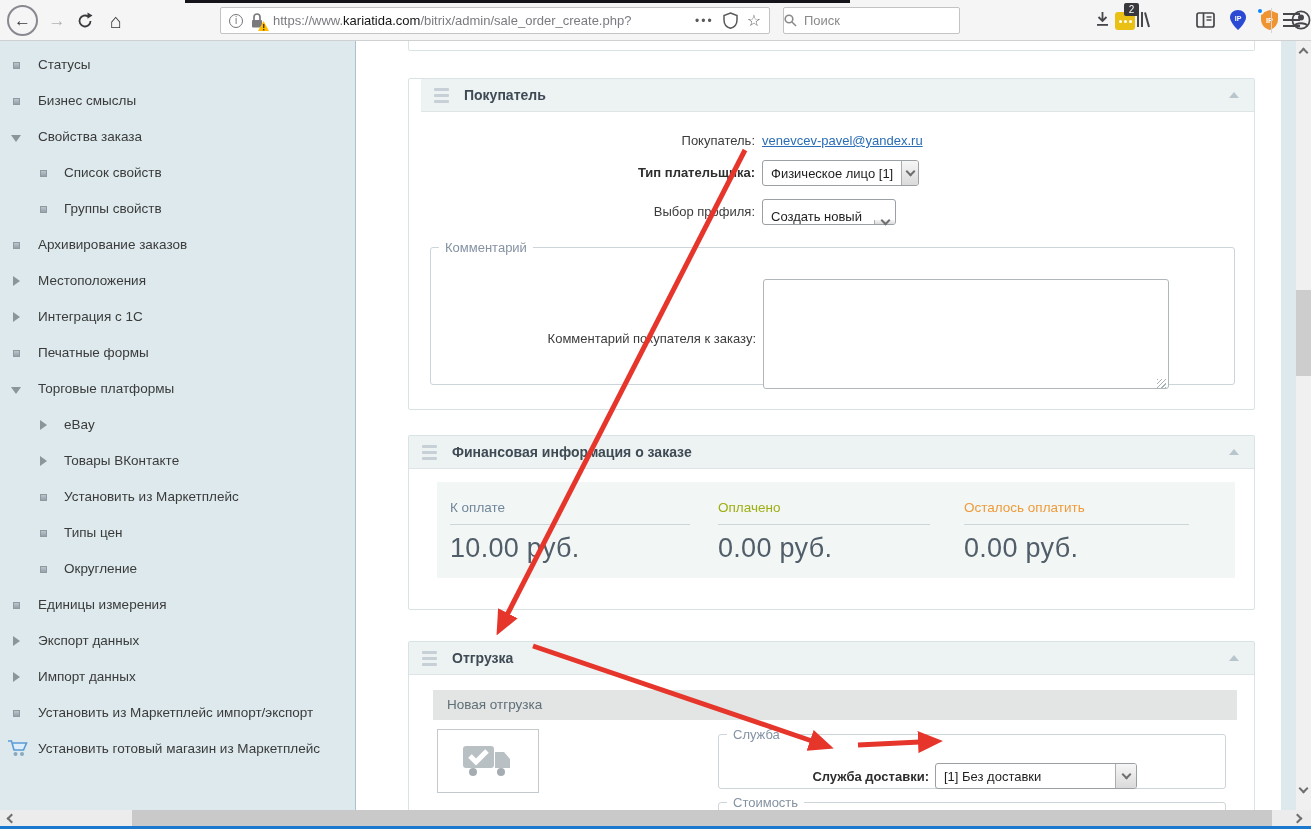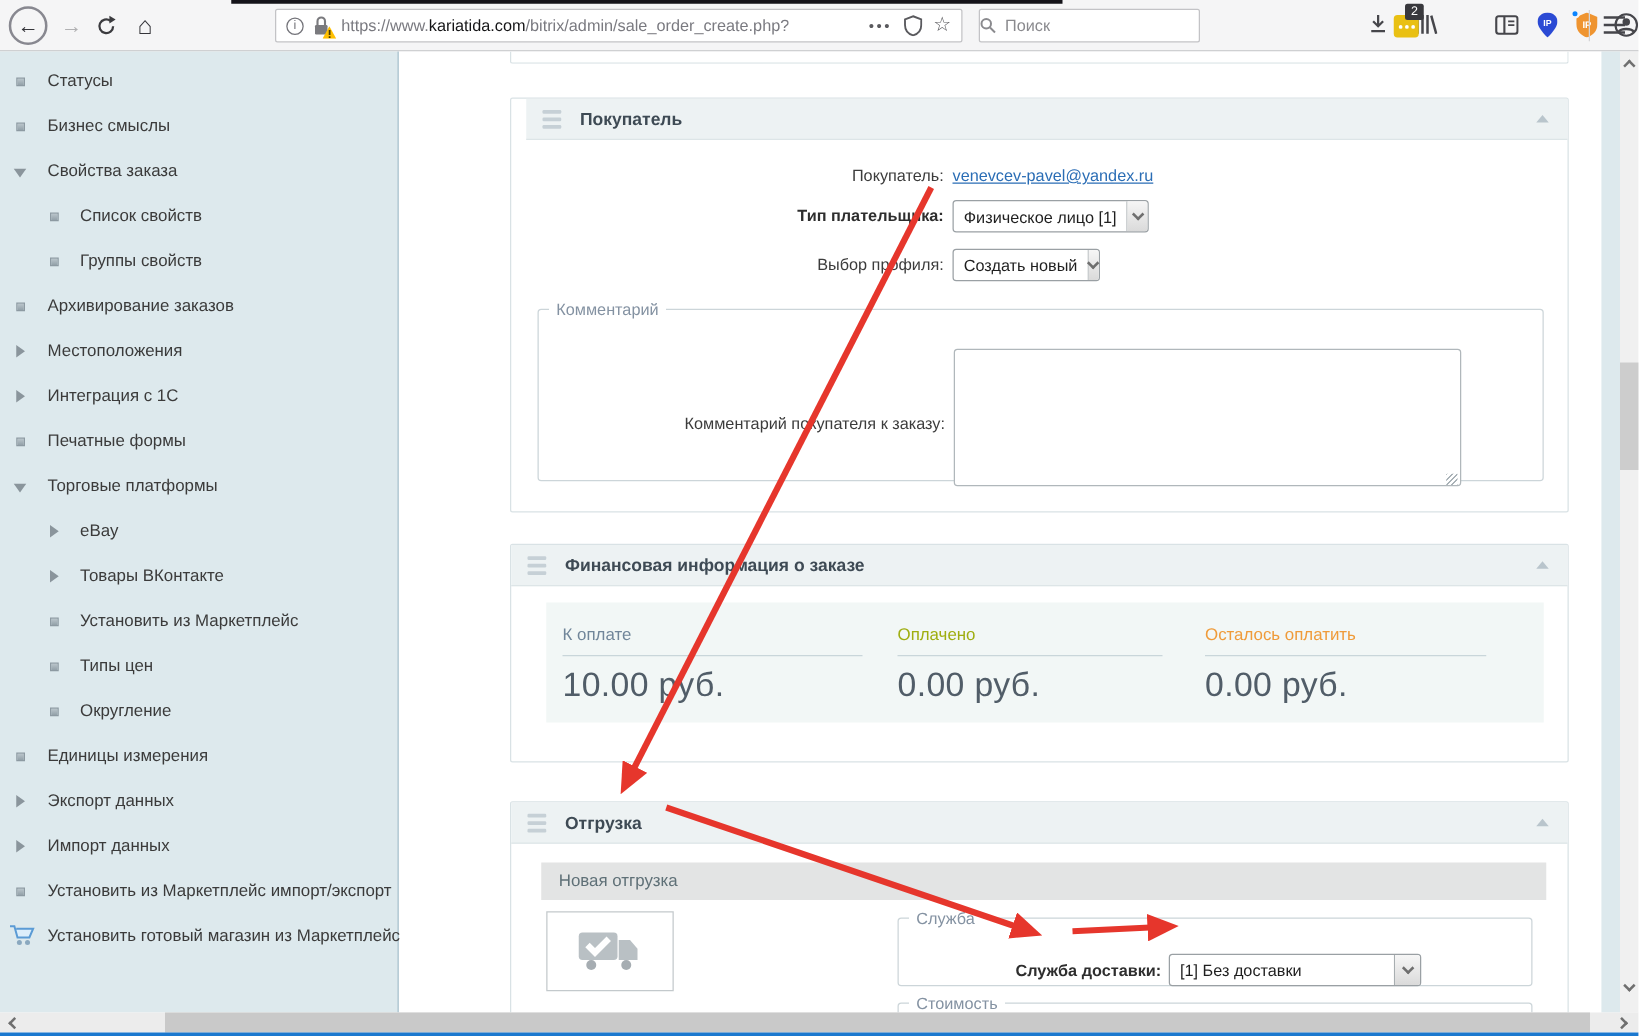--- a/index.html
+++ b/index.html
@@ -32,21 +32,21 @@
   .ext { position:absolute; top:9px; display:flex; align-items:center; justify-content:flex-end;padding-left:48px; }
   .badge2 { position:absolute; left:1124px; top:3px; min-width:15px; height:13px; background:#38383d; color:#fff; font-size:10px; line-height:13px; text-align:center; border-radius:2px; padding:0 2px; z-index:2; }
   .yellow-msg { position:absolute; left:1115px; top:12px; width:20px; height:18px; background:#e9c013; border-radius:3px; display:flex; align-items:center; justify-content:center; gap:2px; }
   .yellow-msg i { width:3px; height:3px; background:#fff; border-radius:50%; }
   .vsep { position:absolute; left:1271px; top:8px; width:1px; height:25px; background:#d4d4d6; }
   .hamburger { position:absolute; left:1283px; top:13px; width:17px; height:14px; display:flex; flex-direction:column; justify-content:space-between; }
   .hamburger i { height:2px; background:#46464b; }
   .avatar-dot { position:absolute; left:1256px; top:7px; width:8px; height:8px; background:#0a84ff; border:2px solid #f5f5f6; border-radius:50%; }
 
   
-  .sidebar { position:absolute; left:0; top:41px; width:319px; height:769px; background:#dde9ed; border-right:1px solid #a9c2ce; z-index:5; }
+  .sidebar { position:absolute; left:0; top:41px; width:356px; height:769px; background:#dde9ed; border-right:1px solid #a9c2ce; z-index:5; }
   .sidebar ul { list-style:none; padding-top:6px; }
   .sidebar li { position:relative; height:36px; cursor:pointer; }
   .sb-label { position:absolute; left:38px; top:10px; font-size:13.5px; color:#3b3b3b; white-space:nowrap; }
   .lv2 .sb-label { left:64px; }
   .mk { position:absolute; }
   .mk-bullet { left:13px; top:15px; width:7px; height:7px; background:linear-gradient(#bac5cb,#93a1a9); border:1px solid #8d9aa2; }
   .lv2 .mk-bullet { left:40px; }
   .mk-down { left:11px; top:16px; width:0; height:0; border-left:5px solid transparent; border-right:5px solid transparent; border-top:7px solid #8a959c; }
   .mk-right { left:13px; top:13px; width:0; height:0; border-top:5px solid transparent; border-bottom:5px solid transparent; border-left:7px solid #8a959c; }
   .lv2 .mk-right { left:40px; }
@@ -318,21 +318,21 @@
     <div class="flabel" style="top:92px;">Покупатель:</div>
     <a class="mail-link" href="#">venevcev-pavel@yandex.ru</a>
     <div class="flabel bold" style="top:124px;">Тип плательщика:</div>
     <div class="sel" style="left:385px; top:119px; width:157px;">
       <span class="sel-text">Физическое лицо [1]</span>
       <span class="sel-btn">
           <span class="chev chev-down"></span>
         </span>
     </div>
     <div class="flabel" style="top:163px;">Выбор профиля:</div>
-    <div class="sel" style="left:385px; top:158px; width:118px;">
+    <div class="sel" style="left:385px; top:158px; width:134px;align-items:flex-end;">
       <span class="sel-text">Создать новый</span>
       <span class="sel-btn">
           <span class="chev chev-down"></span>
         </span>
     </div>
     <fieldset class="fs" style="left:53px; top:199px; width:805px; height:145px;">
       <legend>Комментарий</legend>
       <div class="flabel" style="left:0; width:325px; top:76px;">Комментарий покупателя к заказу:</div>
       <textarea class="comment" style=""></textarea>
       <span class="grip"></span>

